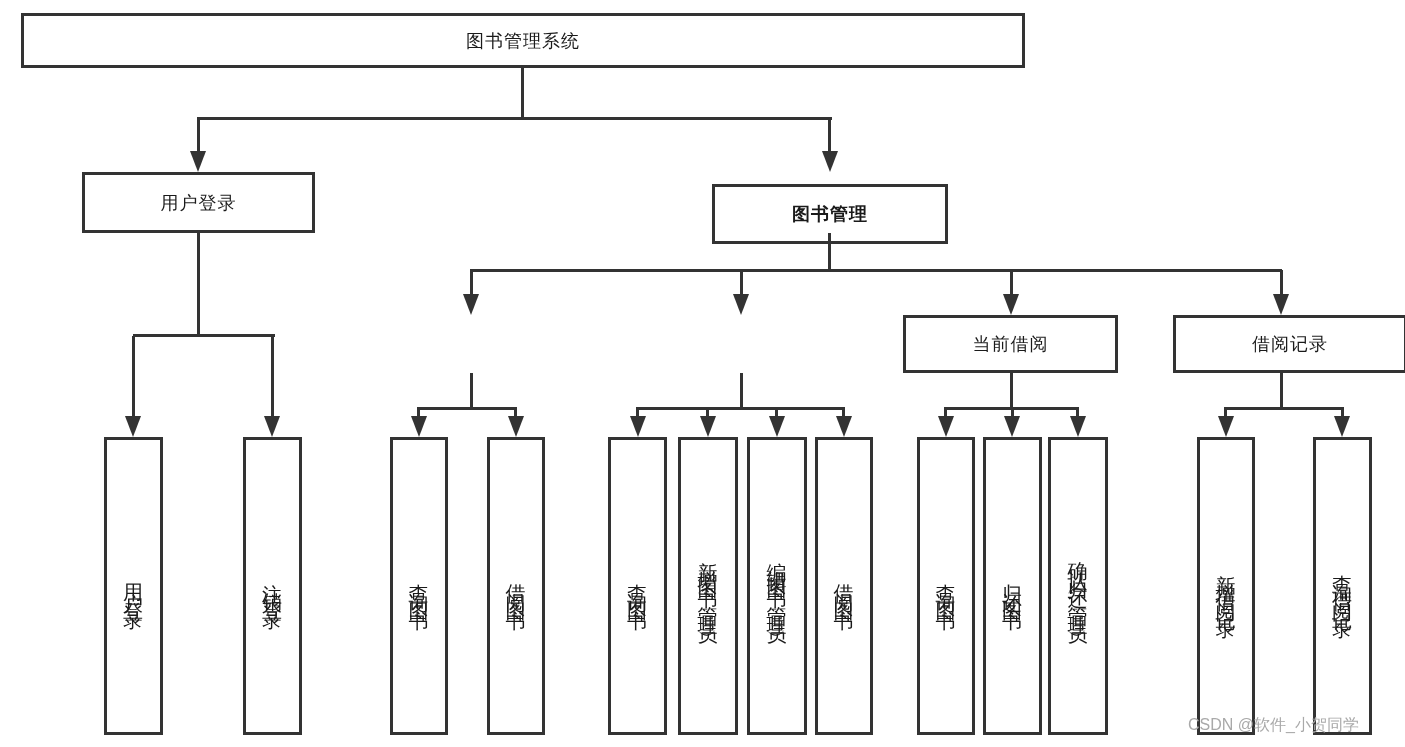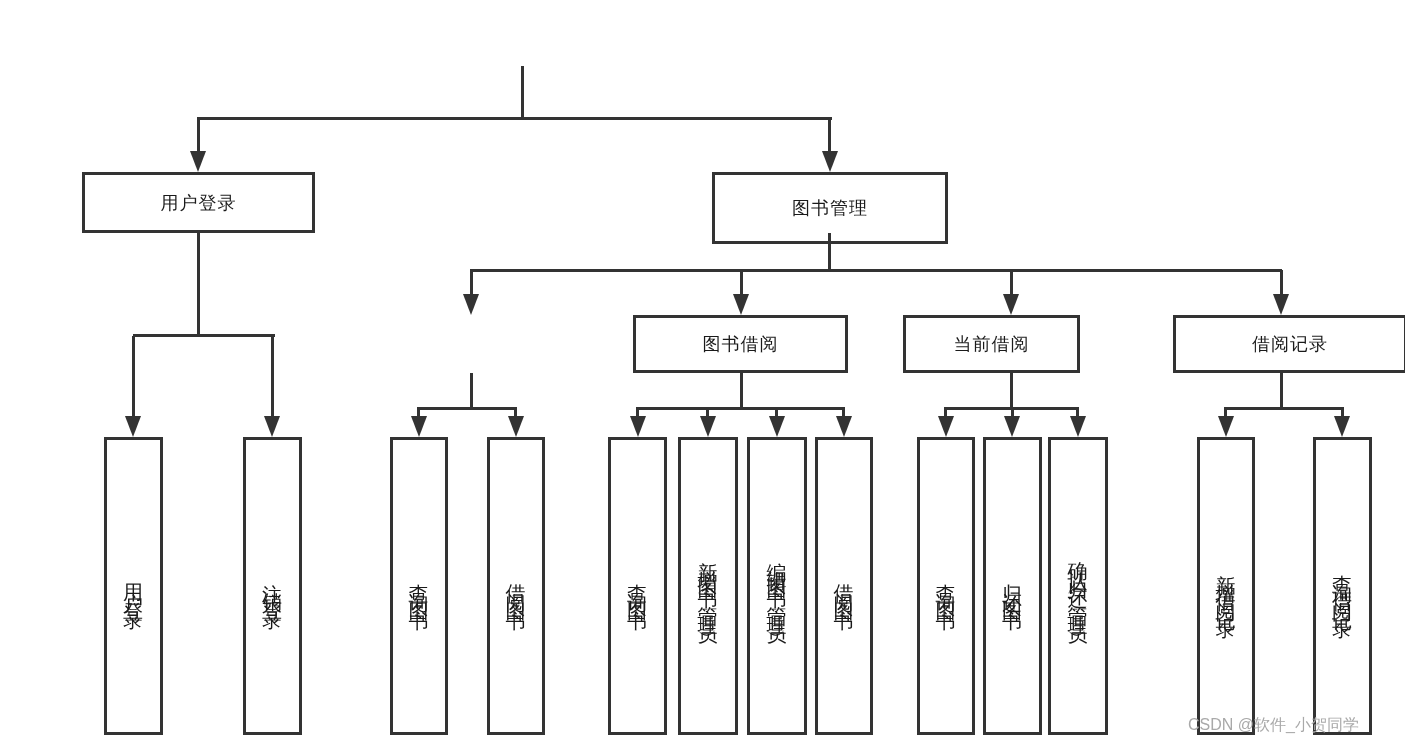--- a/index.html
+++ b/index.html
@@ -31,51 +31,51 @@
   .watermark{
     position:absolute;left:1188px;top:715px;z-index:5;
     color:#a9a9a9;font-size:16px;white-space:nowrap;
   }
 </style>
 </head>
 <body>
 
 <div class="canvas">
 
+  <div class="node h" style="left:21px;top:13px;width:1004px;height:55px;">图书管理系统</div>
 
   <div class="vline" style="left:521px;top:66px;height:54px;"></div>
   <div class="hline" style="left:197px;top:117px;width:635px;"></div>
   <div class="vline" style="left:197px;top:118px;height:38px;"></div>
   <div class="vline" style="left:828px;top:118px;height:38px;"></div>
   <div class="arrow" style="left:190px;top:151px;"></div>
   <div class="arrow" style="left:822px;top:151px;"></div>
 
   <div class="node h" style="left:82px;top:172px;width:233px;height:61px;">用户登录</div>
-  <div class="node h" style="left:712px;top:172px;width:236px;height:72px;">图书管理</div>
+  <div class="node h" style="left:712px;top:184px;width:236px;height:60px;font-weight:bold;">图书管理</div>
 
   <div class="vline" style="left:197px;top:233px;height:104px;"></div>
   <div class="hline" style="left:133px;top:334px;width:142px;"></div>
   <div class="vline" style="left:132px;top:336px;height:82px;"></div>
   <div class="vline" style="left:271px;top:336px;height:82px;"></div>
   <div class="arrow" style="left:125px;top:416px;"></div>
   <div class="arrow" style="left:264px;top:416px;"></div>
 
   <div class="vline" style="left:828px;top:233px;height:39px;"></div>
   <div class="hline" style="left:470px;top:269px;width:812px;"></div>
   <div class="vline" style="left:470px;top:270px;height:28px;"></div>
   <div class="vline" style="left:740px;top:270px;height:28px;"></div>
   <div class="vline" style="left:1010px;top:270px;height:28px;"></div>
   <div class="vline" style="left:1280px;top:270px;height:28px;"></div>
   <div class="arrow" style="left:463px;top:294px;"></div>
   <div class="arrow" style="left:733px;top:294px;"></div>
   <div class="arrow" style="left:1003px;top:294px;"></div>
   <div class="arrow" style="left:1273px;top:294px;"></div>
 
-  <div class="node h" style="left:633px;top:315px;width:215px;height:58px;">图书借阅</div>
-  <div class="node h" style="left:903px;top:315px;width:177px;height:58px;text-align:center;">当前借阅</div>
+  <div class="node h" style="left:903px;top:315px;width:215px;height:58px;text-align:center;">当前借阅</div>
   <div class="node h" style="left:1173px;top:315px;width:234px;height:58px;">借阅记录</div>
 
   <div class="vline" style="left:470px;top:373px;height:37px;"></div>
   <div class="hline" style="left:417px;top:407px;width:100px;"></div>
   <div class="vline" style="left:417px;top:408px;height:12px;"></div>
   <div class="vline" style="left:514px;top:408px;height:12px;"></div>
   <div class="arrow" style="left:411px;top:416px;"></div>
   <div class="arrow" style="left:508px;top:416px;"></div>
 
   <div class="vline" style="left:740px;top:373px;height:37px;"></div>

